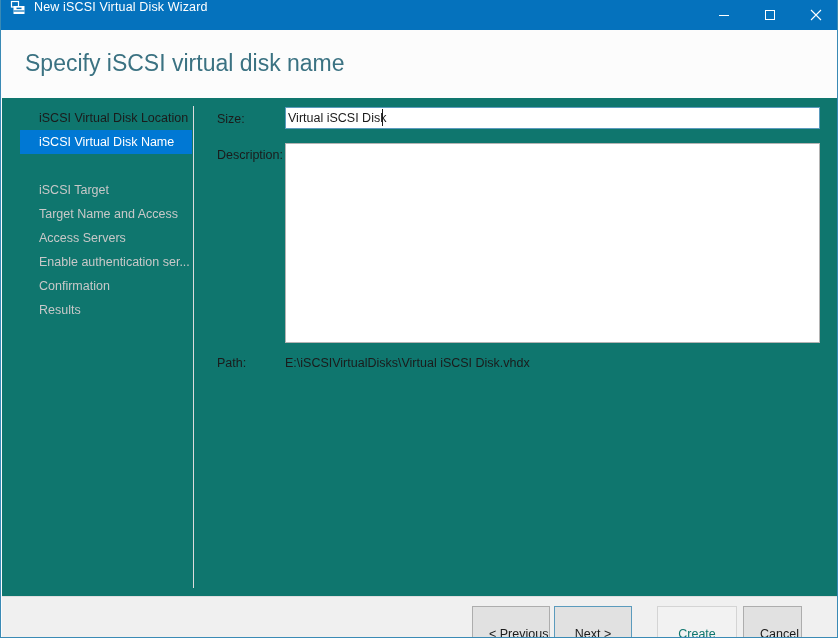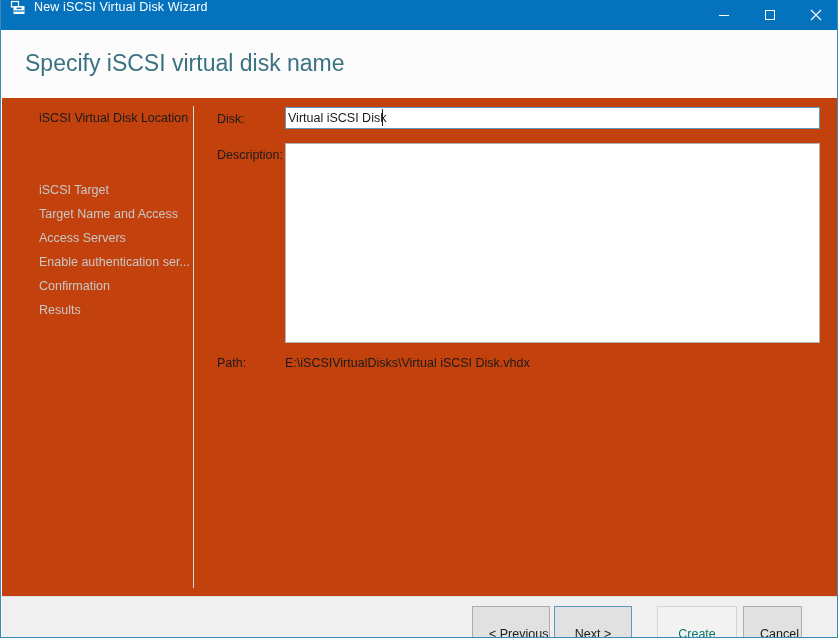--- a/index.html
+++ b/index.html
@@ -69,21 +69,21 @@
     font-weight: 400;
     color: #3b7282;
     white-space: nowrap;
   }
 
   
   #body {
     position: absolute;
     left: 1px; top: 98px;
     width: 836px; height: 498px;
-    background: #c2410c;
+    background: #0f766e;
   }
 
   
   #sidebar {
     position: absolute;
     left: 0; top: 0;
     width: 191px; height: 498px;
   }
   #sidebar-separator {
     position: absolute;
@@ -235,32 +235,33 @@
   </div>
 
   <div id="header">
     <div id="page-title">Specify iSCSI virtual disk name</div>
   </div>
 
   <div id="body">
 
     <div id="sidebar">
       <div class="nav-item" style="top:8px;">iSCSI Virtual Disk Location</div>
+      <div class="nav-item selected" style="top:32px;">iSCSI Virtual Disk Name</div>
       <div class="nav-item disabled" style="top:80px;">iSCSI Target</div>
       <div class="nav-item disabled" style="top:104px;">Target Name and Access</div>
       <div class="nav-item disabled" style="top:128px;">Access Servers</div>
       <div class="nav-item disabled" style="top:152px;">Enable authentication ser...</div>
       <div class="nav-item disabled" style="top:176px;">Confirmation</div>
       <div class="nav-item disabled" style="top:200px;">Results</div>
     </div>
 
     <div id="sidebar-separator"></div>
 
     <div id="form">
-      <div class="field-label" id="label-name">Disk:</div>
+      <div class="field-label" id="label-name">Size:</div>
       <input id="name-input" type="text" value="Virtual iSCSI Disk" style="">
       <div id="name-caret"></div>
 
       <div class="field-label" id="label-description">Description:</div>
       <textarea id="description-input" placeholder="" style=""></textarea>
 
       <div class="field-label" id="label-path">Path:</div>
       <div id="path-value">E:\iSCSIVirtualDisks\Virtual iSCSI Disk.vhdx</div>
     </div>
   </div>

